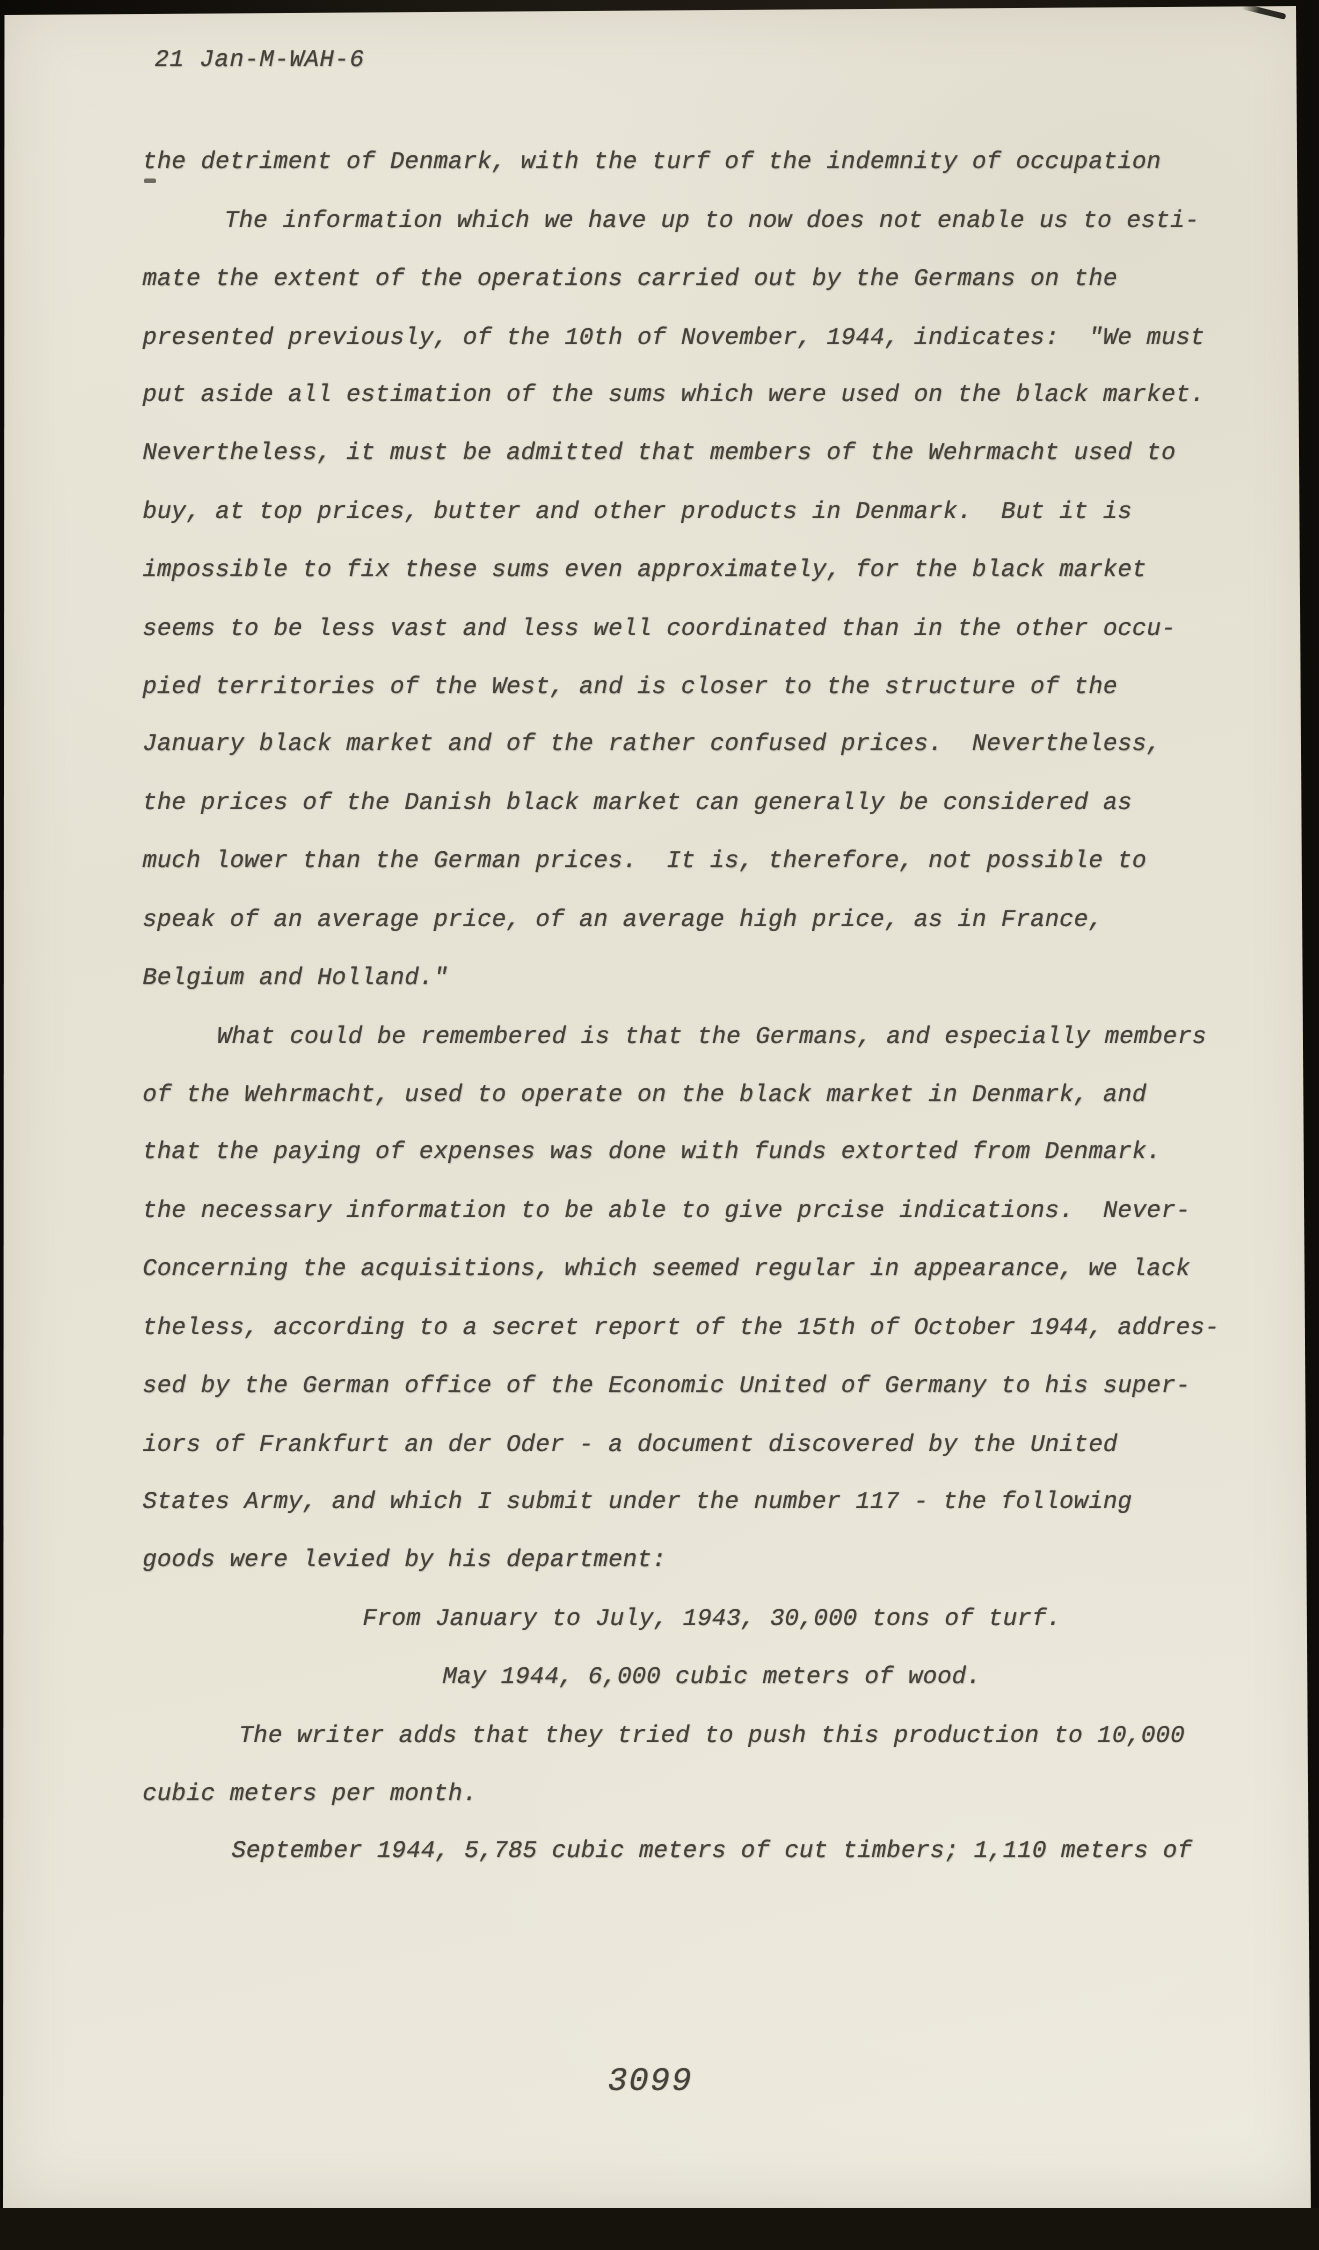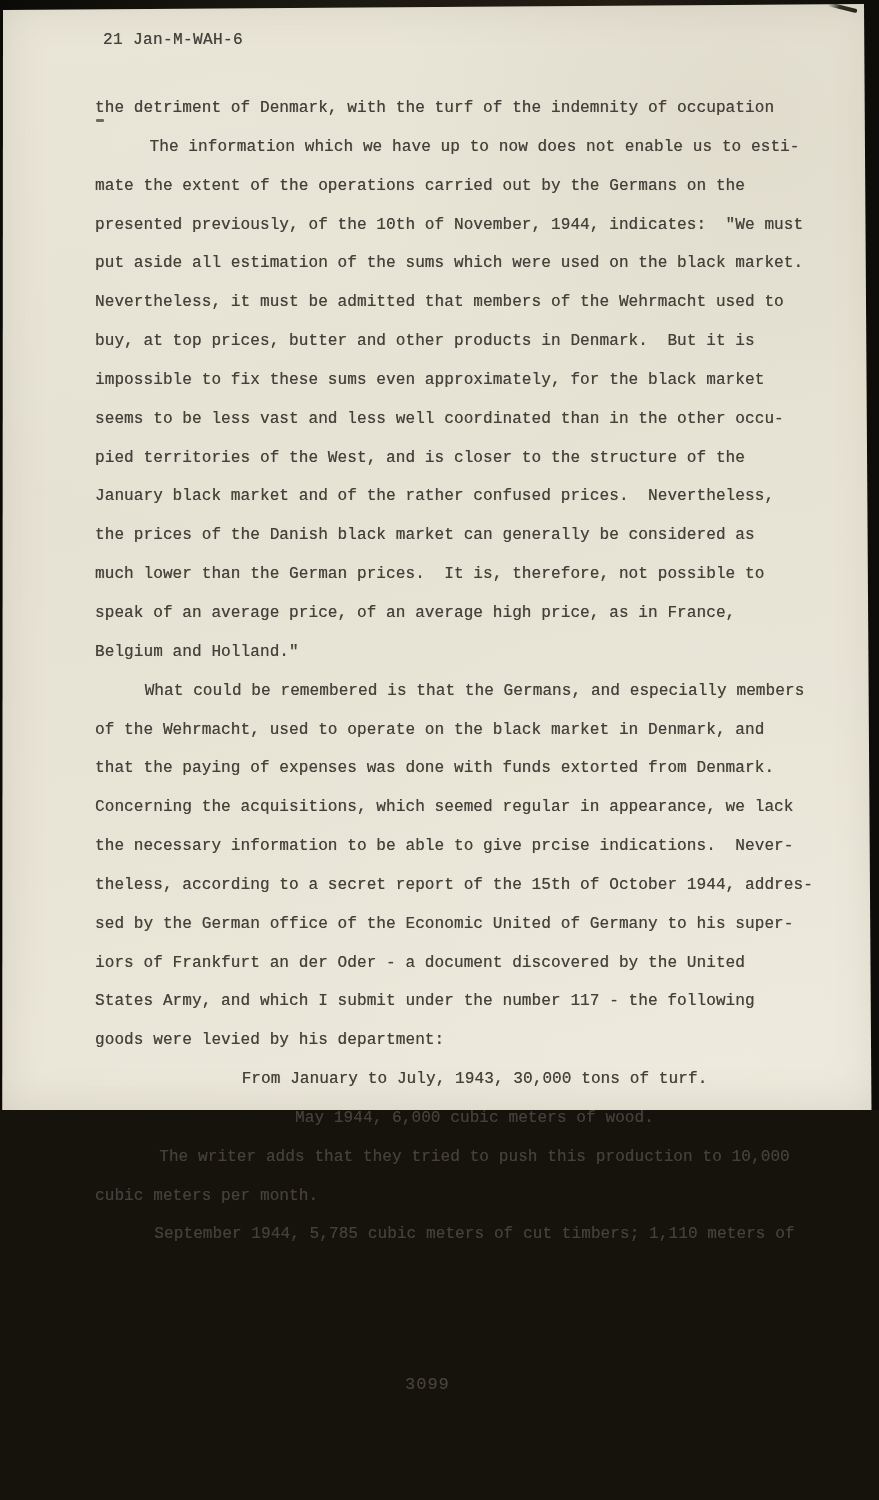--- a/index.html
+++ b/index.html
@@ -10,22 +10,23 @@
     --ink:#45413a;
   }
   *{margin:0;padding:0;box-sizing:border-box;}
   html,body{
     width:879px;height:1500px;
     overflow:hidden;
     background:var(--scan-bg);
     font-family:"Liberation Mono","DejaVu Sans Mono",monospace;
   }
   .scan{
-    position:relative;width:879px;height:1110px;
+    position:relative;width:879px;height:1472px;
     background:linear-gradient(90deg,#0c0a07 0%,#1a1711 30%,#221d15 70%,#0e0c08 100%);
+    font-style:italic;
   }
   .paper{
     position:absolute;inset:0;
     clip-path:polygon(3px 10px, 864px 4px, 874px 1488px, 2px 1492px);
     background:
       radial-gradient(900px 700px at 28% 18%, rgba(255,255,255,0.05), rgba(255,255,255,0) 60%),
       radial-gradient(700px 600px at 75% 85%, rgba(255,255,255,0.07), rgba(255,255,255,0) 65%),
       radial-gradient(500px 400px at 85% 10%, rgba(120,110,85,0.06), rgba(120,110,85,0) 70%),
       linear-gradient(168deg, var(--paper) 0%, #e6e2d3 38%, var(--paper) 68%, var(--paper-light) 100%);
     box-shadow:inset 0 0 45px rgba(110,100,75,0.18);
@@ -50,21 +51,21 @@
     height:38.85px;line-height:38.85px;
     font-size:16px;white-space:pre;letter-spacing:0.1px;
   }
   .doc-line.indent{padding-left:29px;text-align:center;}
   .artifact-mark{
     position:absolute;left:96px;top:119px;width:8px;height:2.5px;
     background:var(--ink);opacity:0.75;border-radius:1px;
   }
   .page-number{
     position:absolute;left:405px;top:1375px;
-    font-size:17px;letter-spacing:1px;white-space:pre;
+    font-size:22px;letter-spacing:1px;white-space:pre;
   }
 </style>
 </head>
 <body>
 
 <div class="scan">
   <div class="paper">
     <div class="header-ref typewritten">21 Jan-M-WAH-6</div>
 
     <div class="artifact-mark"></div>
@@ -81,22 +82,22 @@
         <div class="doc-line typewritten">seems to be less vast and less well coordinated than in the other occu-</div>
         <div class="doc-line typewritten">pied territories of the West, and is closer to the structure of the</div>
         <div class="doc-line typewritten">January black market and of the rather confused prices.  Nevertheless,</div>
         <div class="doc-line typewritten">the prices of the Danish black market can generally be considered as</div>
         <div class="doc-line typewritten">much lower than the German prices.  It is, therefore, not possible to</div>
         <div class="doc-line typewritten">speak of an average price, of an average high price, as in France,</div>
         <div class="doc-line typewritten">Belgium and Holland."</div>
         <div class="doc-line typewritten indent">What could be remembered is that the Germans, and especially members</div>
         <div class="doc-line typewritten">of the Wehrmacht, used to operate on the black market in Denmark, and</div>
         <div class="doc-line typewritten">that the paying of expenses was done with funds extorted from Denmark.</div>
+        <div class="doc-line typewritten">the necessary information to be able to give prcise indications.  Never-</div>
         <div class="doc-line typewritten">Concerning the acquisitions, which seemed regular in appearance, we lack</div>
-        <div class="doc-line typewritten">the necessary information to be able to give prcise indications.  Never-</div>
         <div class="doc-line typewritten">theless, according to a secret report of the 15th of October 1944, addres-</div>
         <div class="doc-line typewritten">sed by the German office of the Economic United of Germany to his super-</div>
         <div class="doc-line typewritten">iors of Frankfurt an der Oder - a document discovered by the United</div>
         <div class="doc-line typewritten">States Army, and which I submit under the number 117 - the following</div>
         <div class="doc-line typewritten">goods were levied by his department:</div>
         <div class="doc-line typewritten indent">From January to July, 1943, 30,000 tons of turf.</div>
         <div class="doc-line typewritten indent">May 1944, 6,000 cubic meters of wood.</div>
         <div class="doc-line typewritten indent">The writer adds that they tried to push this production to 10,000</div>
         <div class="doc-line typewritten">cubic meters per month.</div>
         <div class="doc-line typewritten indent">September 1944, 5,785 cubic meters of cut timbers; 1,110 meters of</div>

